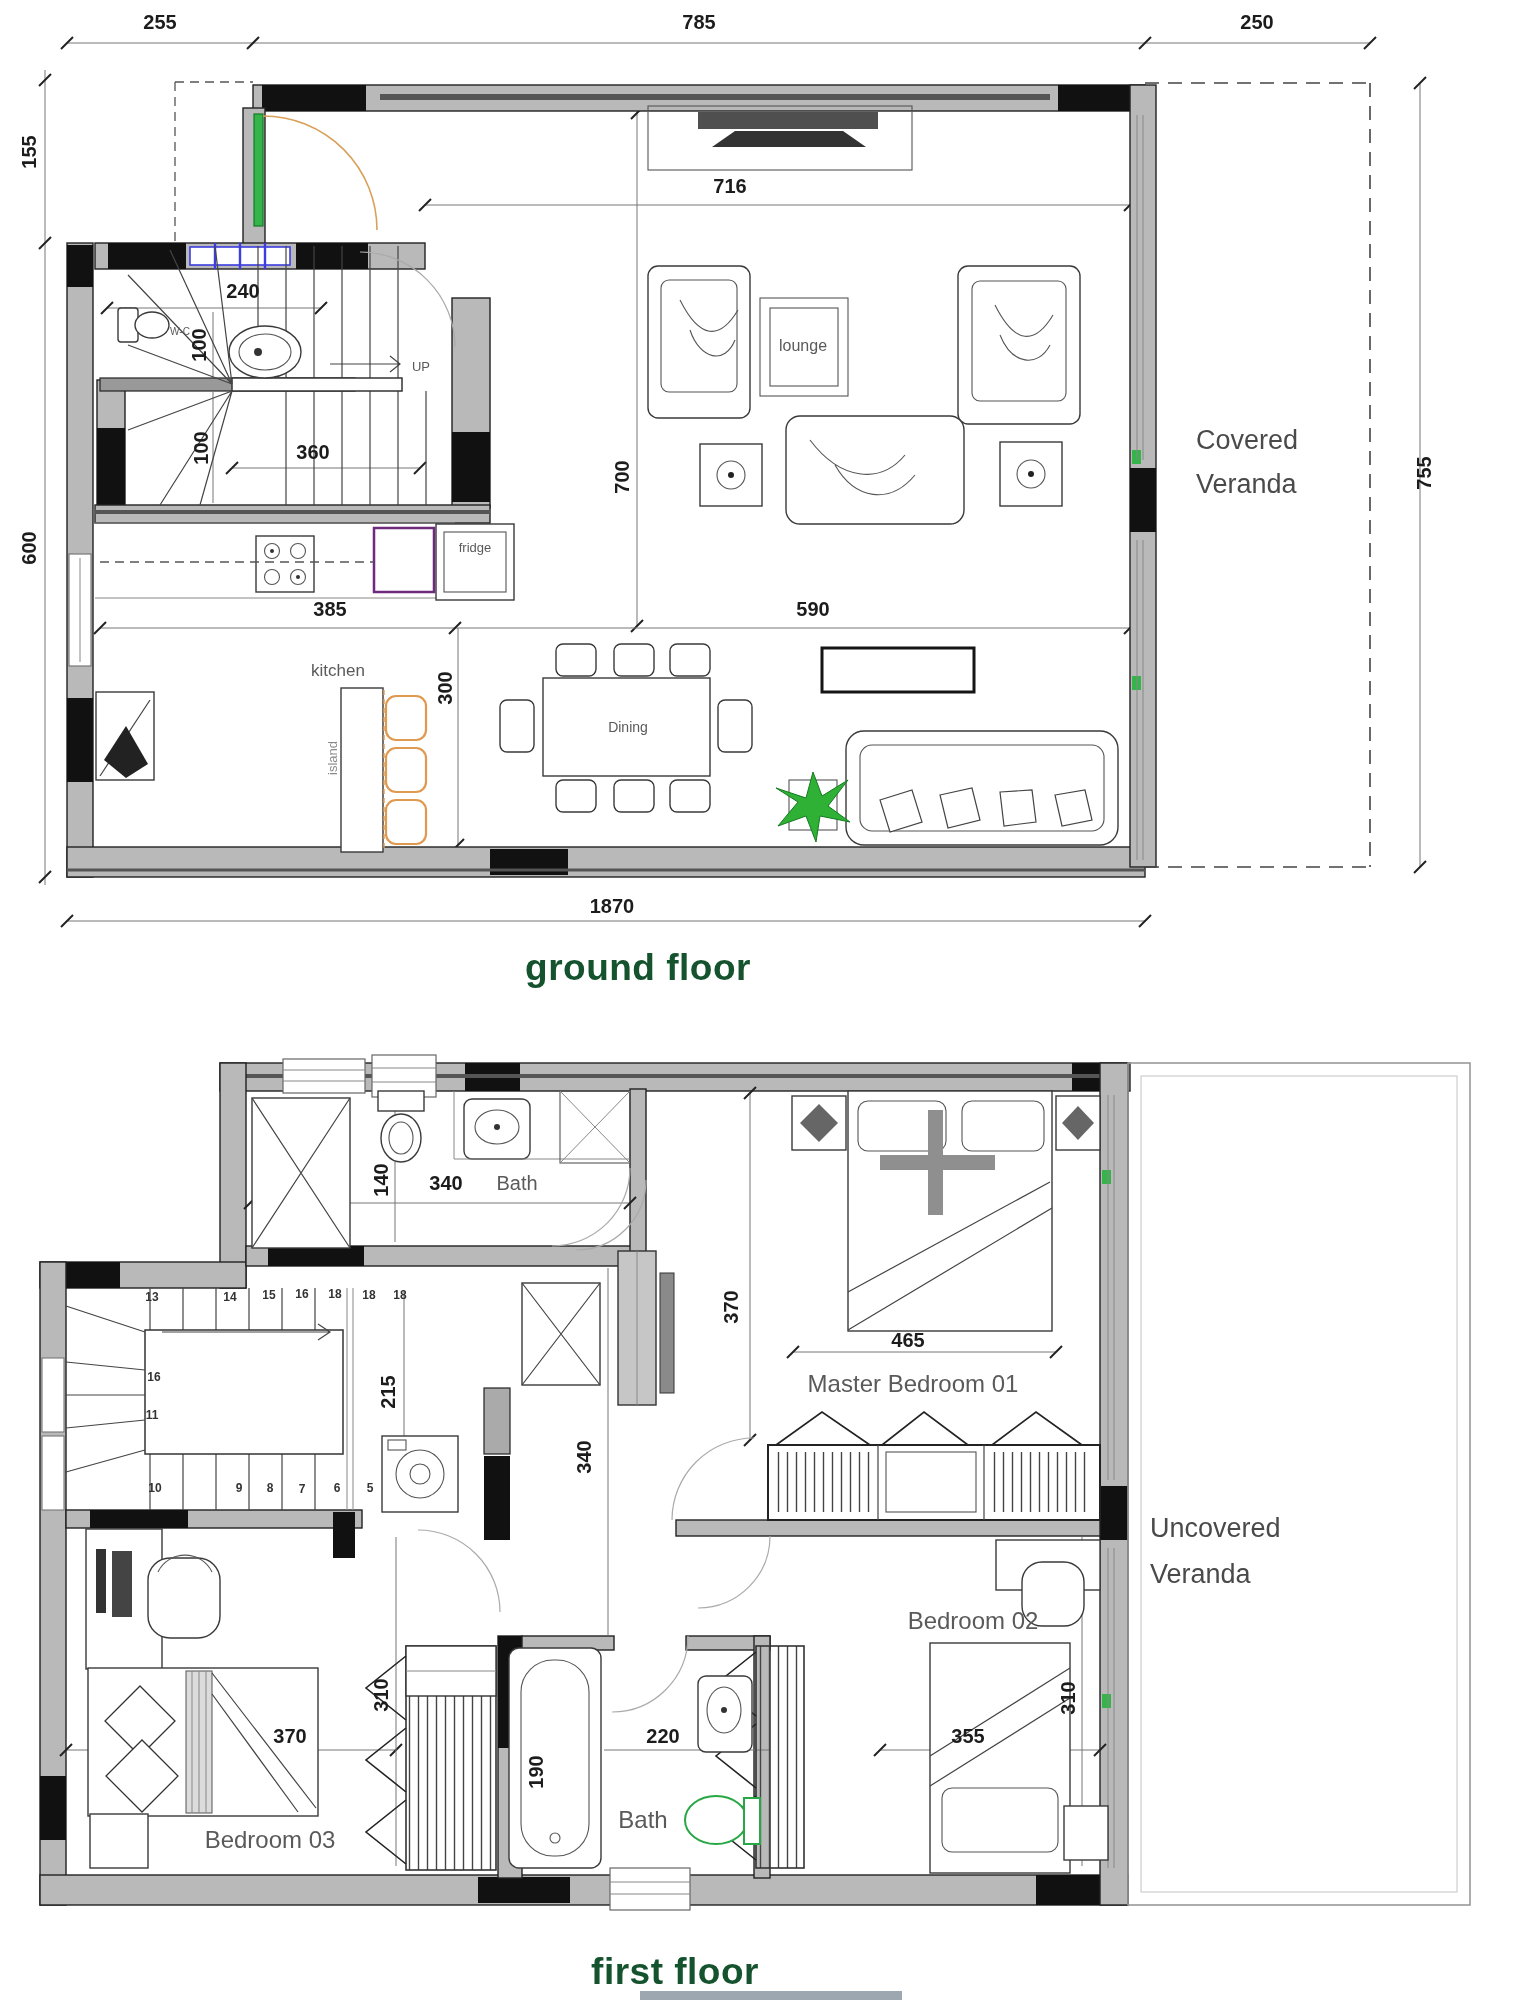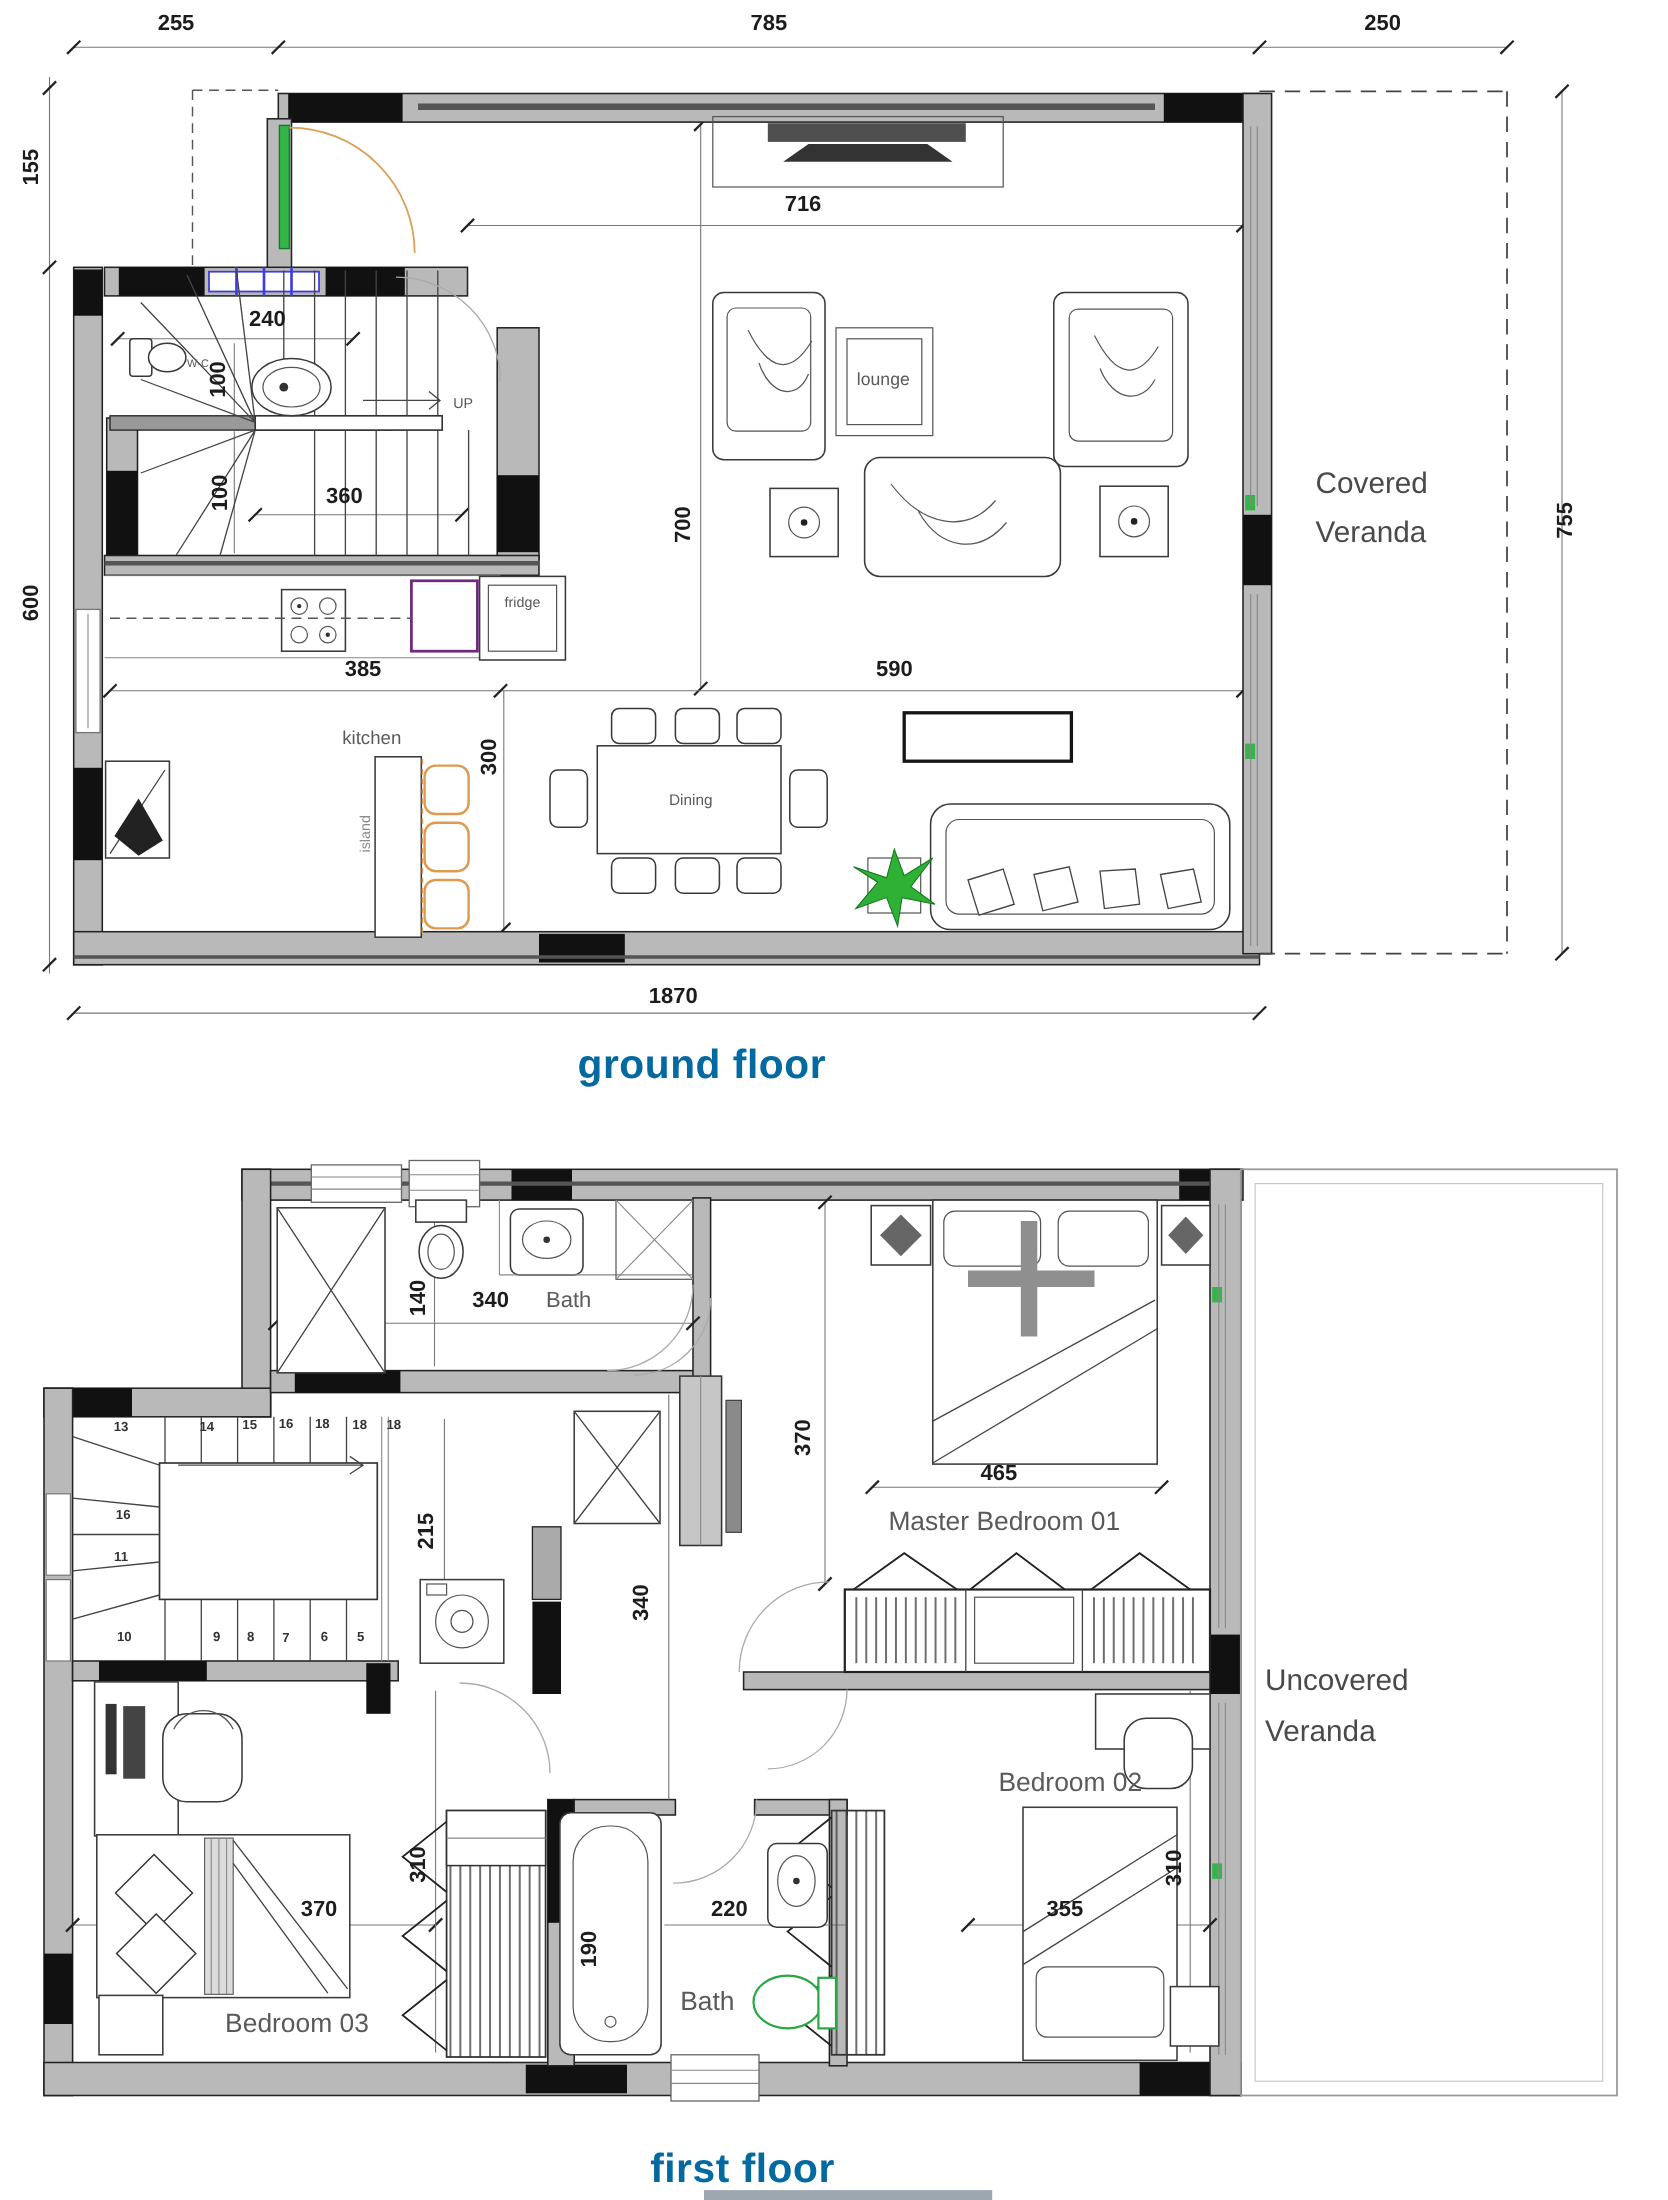--- a/index.html
+++ b/index.html
@@ -8,23 +8,23 @@
   svg{position:absolute;left:0;top:0;}
   .dim{position:absolute;font-family:"Liberation Sans",sans-serif;font-weight:bold;font-size:20px;
        color:#1c1c1c;transform:translate(-50%,-50%);white-space:nowrap;}
   .dim.v{transform:translate(-50%,-50%) rotate(-90deg);}
   .room{position:absolute;font-family:"Liberation Sans",sans-serif;color:#5a5a5a;
         transform:translate(-50%,-50%);white-space:nowrap;}
   .room.v{transform:translate(-50%,-50%) rotate(-90deg);}
   .vlabel{position:absolute;font-family:"Liberation Sans",sans-serif;font-size:27px;color:#4a4a4a;
           white-space:nowrap;transform:translateY(-50%);}
   .stairnum{position:absolute;font-family:"Liberation Sans",sans-serif;font-size:12px;font-weight:bold;
-            color:#333;transform:translate(-50%,-50%);}
+            color:#333;transform:translate(-50%,-50%);margin-left:42px;}
   .title{position:absolute;font-family:"Liberation Sans",sans-serif;font-weight:800;font-size:37px;
-         color:#0369a1;transform:translate(-50%,-50%);letter-spacing:.5px;}
+         color:#14532d;transform:translate(-50%,-50%);letter-spacing:.5px;}
   
   .w{fill:#b9b9b9;stroke:#222;stroke-width:1.4;}
   .wb{fill:#111;stroke:none;}
   .ln{stroke:#444;stroke-width:1.2;fill:none;}
   .thin{stroke:#888;stroke-width:1;fill:none;}
   .dimline{stroke:#777;stroke-width:1;fill:none;}
   .tick{stroke:#222;stroke-width:2;}
   .furn{fill:#fff;stroke:#3a3a3a;stroke-width:1.4;}
   .furn2{fill:none;stroke:#555;stroke-width:1.1;}
   .dash{stroke:#555;stroke-width:1.3;stroke-dasharray:9 6;fill:none;}

